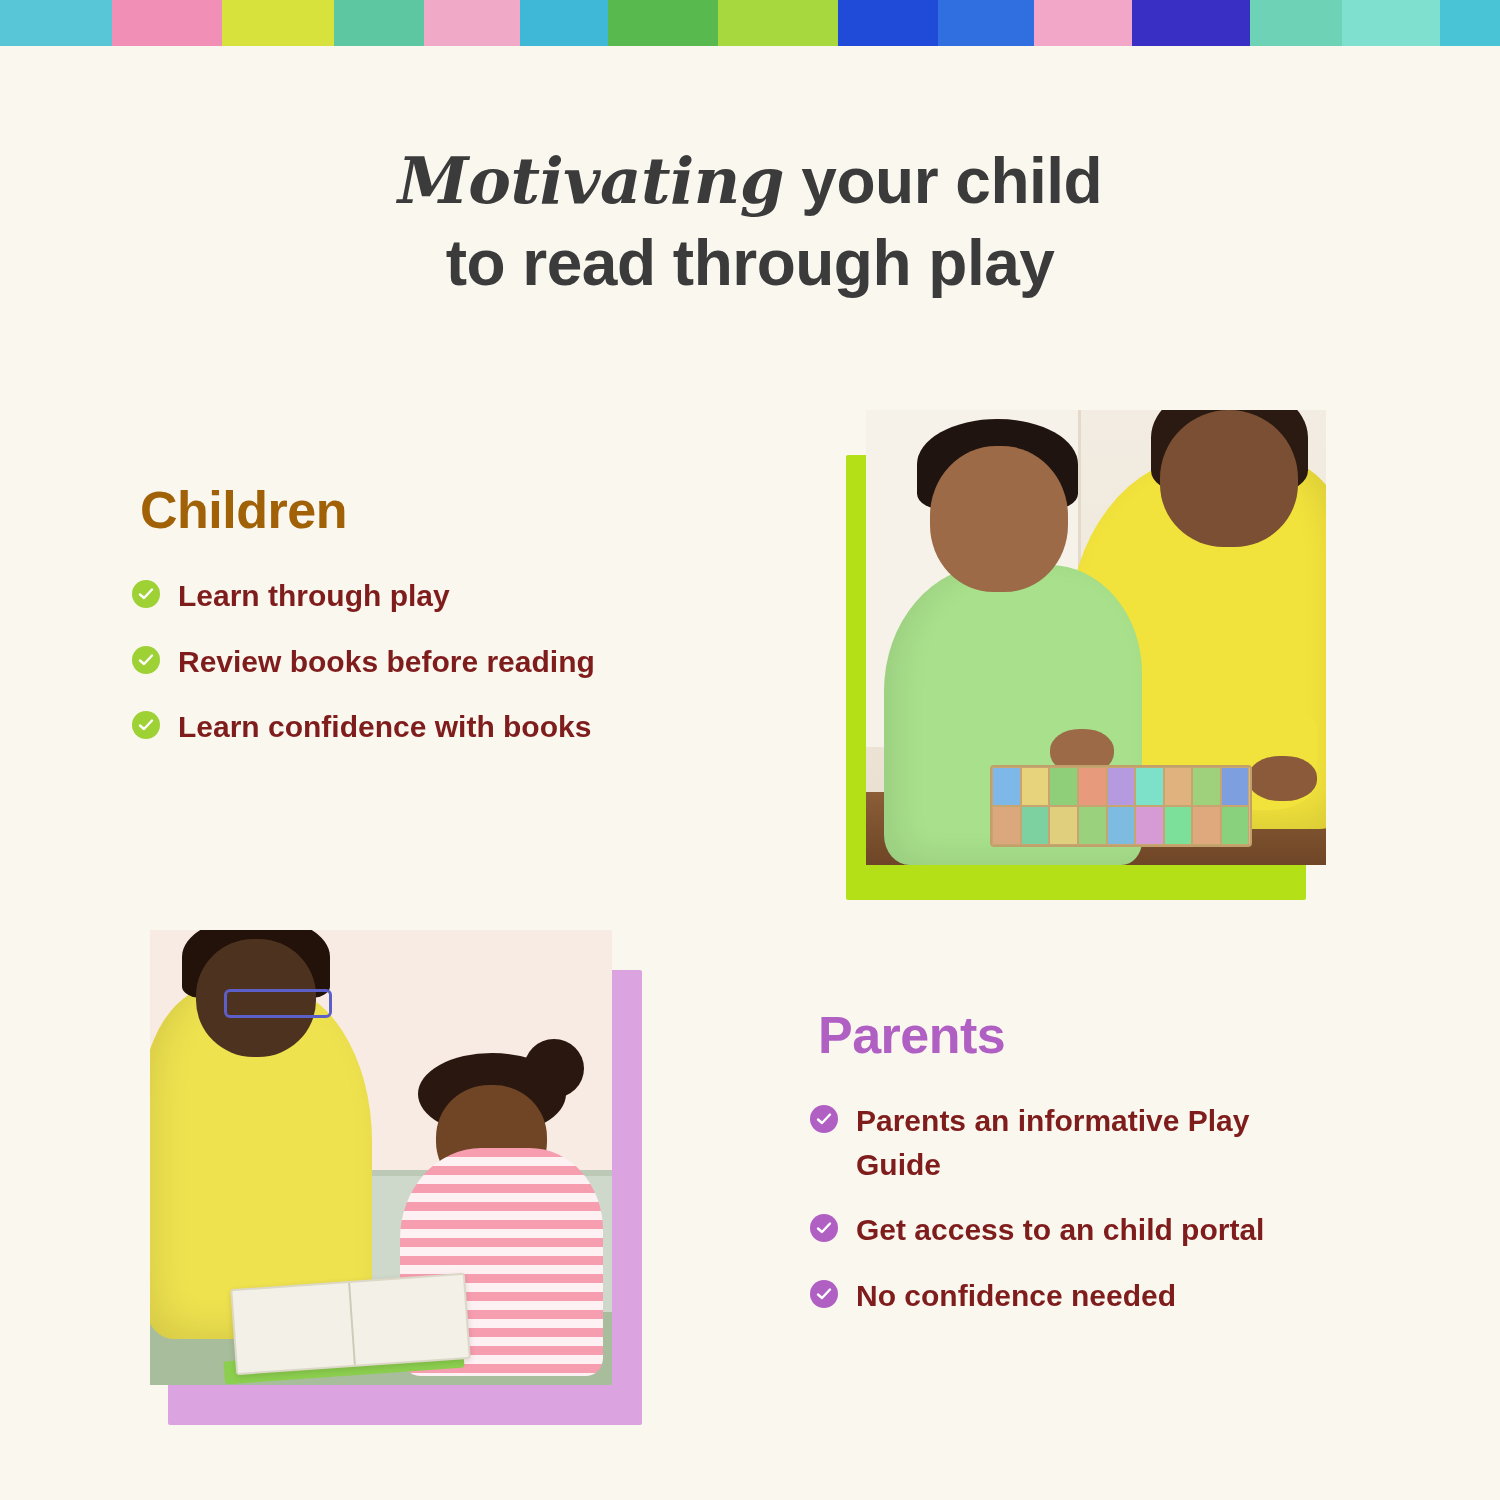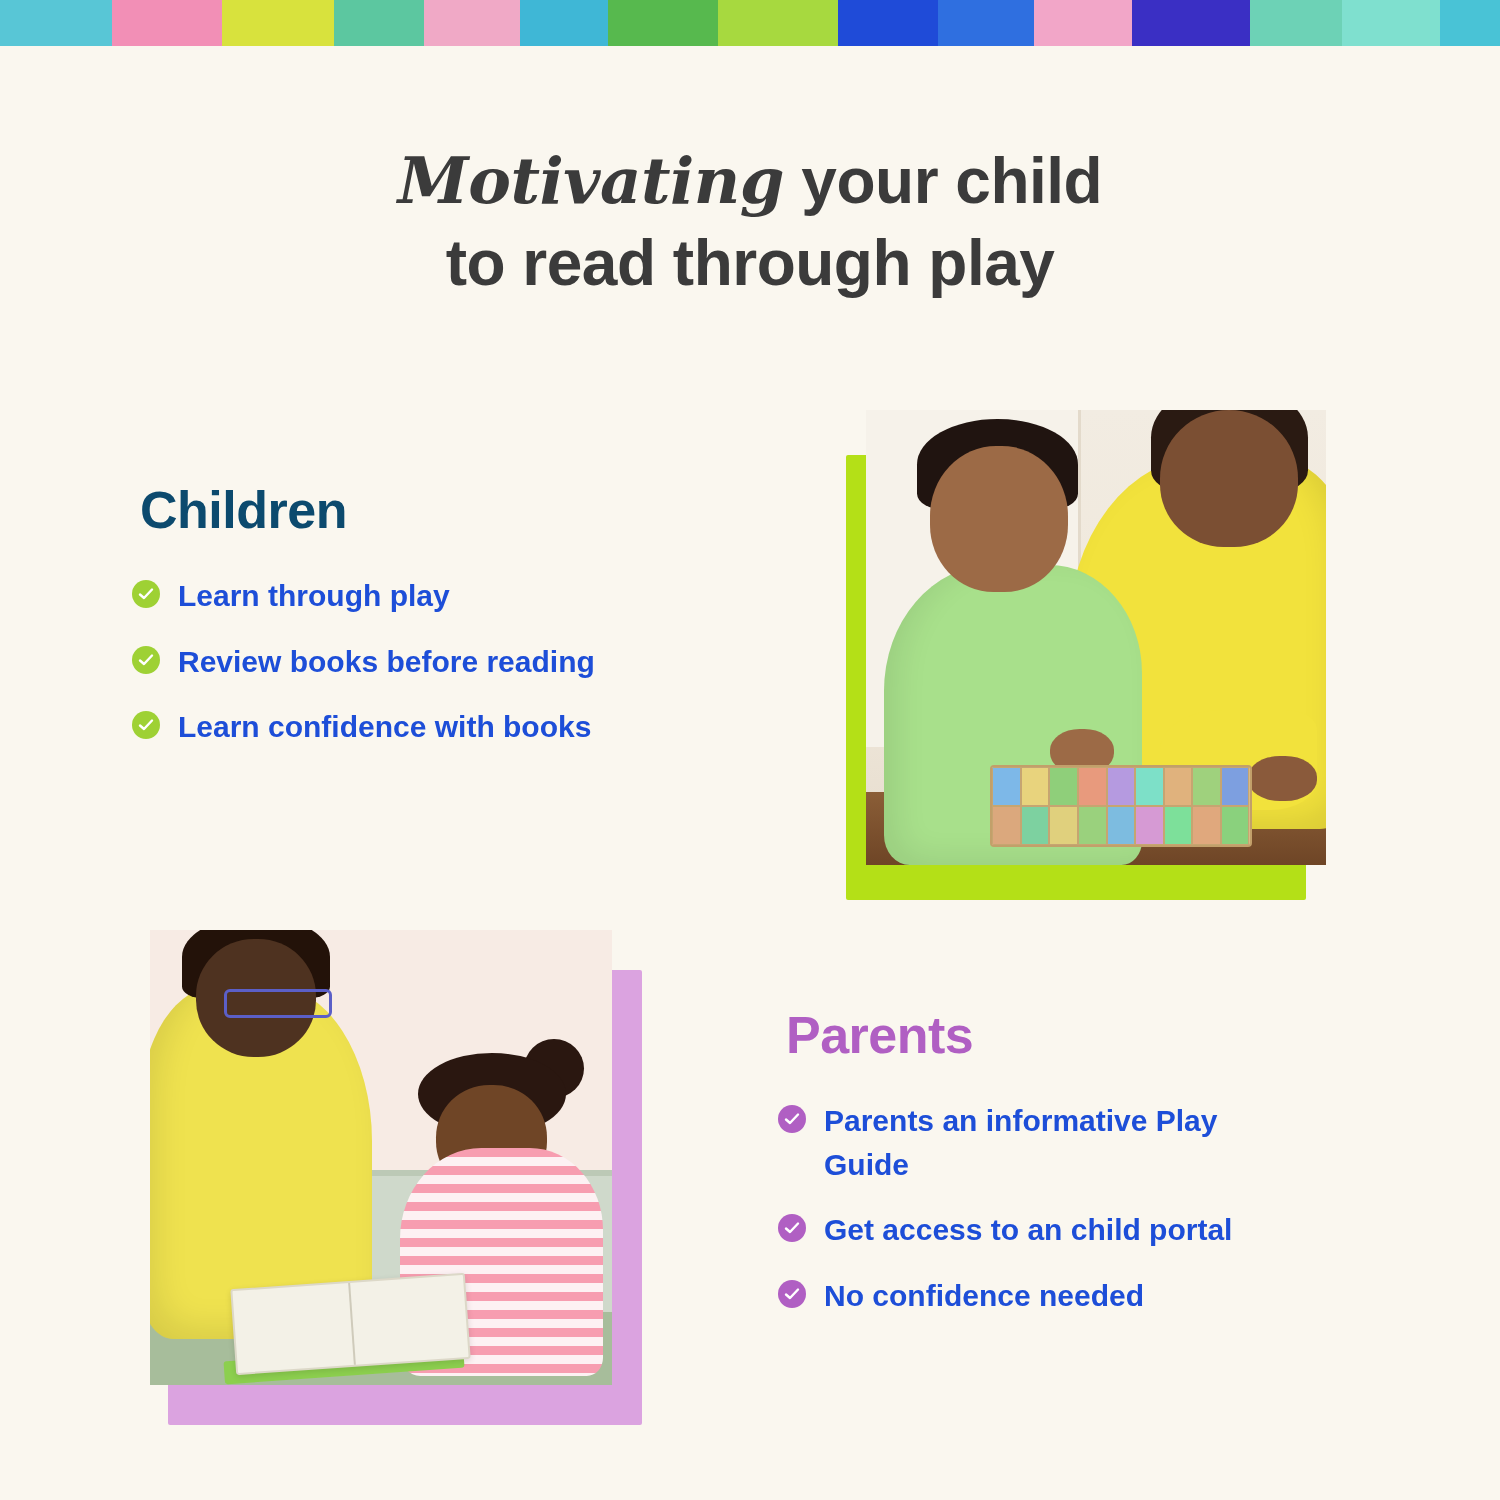--- a/index.html
+++ b/index.html
@@ -150,29 +150,29 @@
     box-shadow: 0 2px 6px rgba(0,0,0,.12);
   }
   .sB-book::after {
     content:""; position:absolute; left:50%; top:0; width:2px; height:100%; background:#cfcbbb;
   }
   .sB-book-edge { position:absolute; left:16%; bottom:2%; width:52%; height:5%; background:#8ccf4e; border-radius:3px; transform: rotate(-4deg); }
 
   
   .section { position: absolute; }
   #children-section { top: 480px; left: 132px; width: 640px; }
-  #parents-section  { top: 1005px; left: 778px; width: 640px; }
+  #parents-section  { top: 1005px; left: 810px; width: 640px; }
 
   .section-title {
     font-size: 52px;
     font-weight: bold;
     margin: 0 0 34px 8px;
     letter-spacing: -0.5px;
   }
-  #children-title { color: #0c4a6e; }
+  #children-title { color: #a16207; }
   #parents-title  { color: #b05fc3; }
 
   ul.bullets {
     list-style: none;
     margin: 0;
     padding: 0;
   }
   ul.bullets li {
     display: flex;
     align-items: flex-start;
@@ -187,21 +187,21 @@
     margin-top: 6px;
     position: relative;
   }
   .check svg { position:absolute; left:6px; top:6px; }
   #children-section .check { background: #9ed134; }
   #parents-section .check  { background: #b05fc3; }
 
   .bullet-text {
     font-size: 30px;
     font-weight: bold;
-    color: #1d4ed8;
+    color: #7f1d1d;
     line-height: 1.45;
     max-width: 560px;
   }
 </style>
 </head>
 <body>
 
 <div class="colorbar" id="colorbar">
     <div class="swatch" style="background: rgb(88, 198, 214); width: 112px;"></div>
     <div class="swatch" style="background: rgb(242, 143, 182); width: 110px;"></div>

